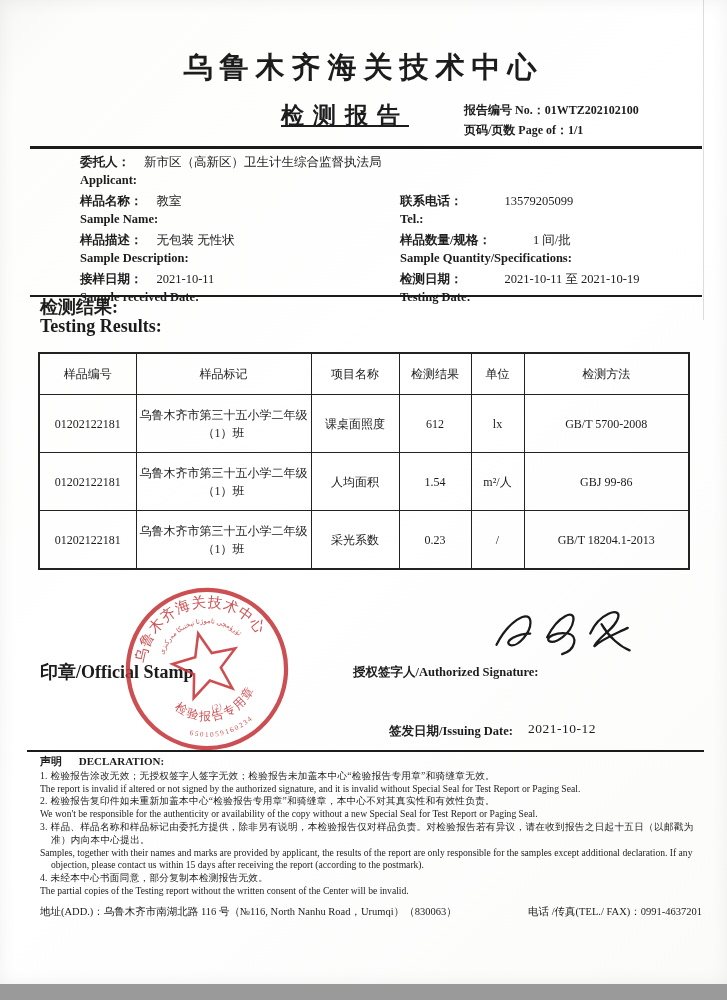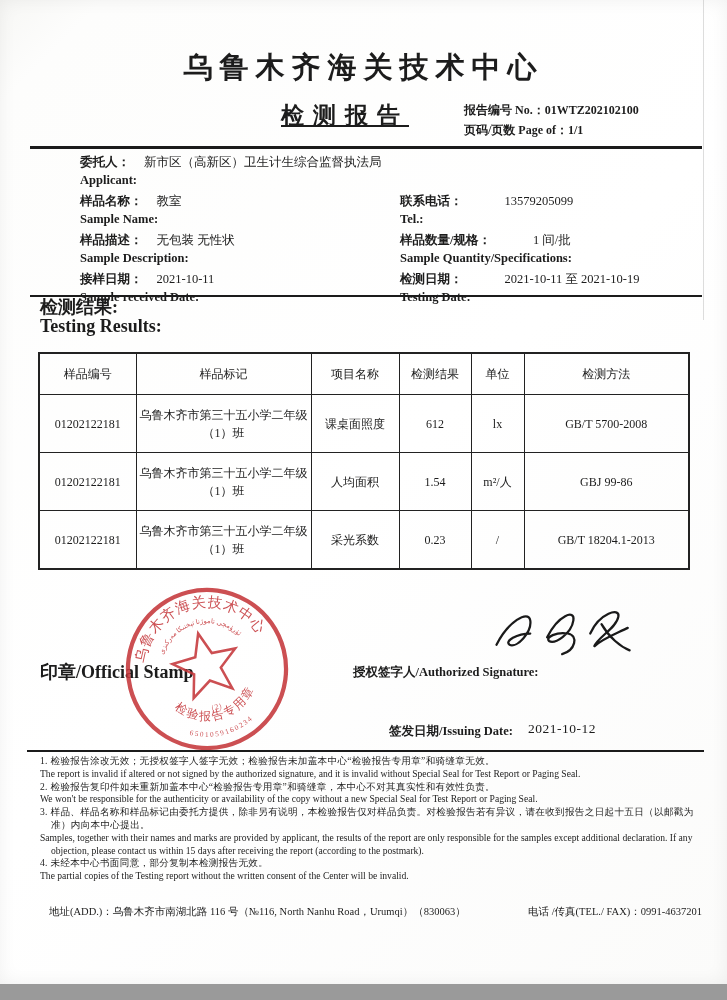--- a/index.html
+++ b/index.html
@@ -47,21 +47,21 @@
   .issuing-date{position:absolute;top:721px;left:528px;font-size:13.5px;letter-spacing:.5px;}
   
   .dec{position:absolute;top:755px;left:40px;right:25px;font-size:9.6px;line-height:12.8px;}
   .dec-head{font-size:11px;font-weight:700;margin-bottom:2px;}
   .dec-head .en{margin-left:14px;}
   .dec-item{text-indent:-11px;padding-left:11px;}
   .dec-cn{letter-spacing:.3px;}
   .dec-en{}
   
   .footer{position:absolute;top:905px;left:40px;right:25px;display:flex;justify-content:space-between;
-    font-size:10.5px;white-space:nowrap;margin-left:9px;}
+    font-size:10.5px;white-space:nowrap;}
 </style>
 </head>
 <body>
 
 <div class="page">
   <div class="edge-line"></div>
 
   <div class="org-title">乌鲁木齐海关技术中心</div>
   <div class="report-title">检测报告</div>
   <div class="report-meta">
@@ -223,20 +223,24 @@
       <path d="M120,30 C128,44 140,54 150,58"></path>
     </g>
   </svg>
 
   <div class="issuing-label">签发日期/Issuing Date:</div>
   <div class="issuing-date">2021-10-12</div>
 
   <div class="rule rule-sign"></div>
 
   <div class="dec">
+    <div class="dec-head">
+      <span>声明</span>
+      <span class="en">DECLARATION:</span>
+    </div>
     <div class="dec-item">
       <div class="dec-cn">1. 检验报告涂改无效；无授权签字人签字无效；检验报告未加盖本中心“检验报告专用章”和骑缝章无效。</div>
       <div class="dec-en">The report is invalid if altered or not signed by the authorized signature, and it is invalid without Special Seal for Test Report or Paging Seal.</div>
     </div>
     <div class="dec-item">
       <div class="dec-cn">2. 检验报告复印件如未重新加盖本中心“检验报告专用章”和骑缝章，本中心不对其真实性和有效性负责。</div>
       <div class="dec-en">We won't be responsible for the authenticity or availability of the copy without a new Special Seal for Test Report or Paging Seal.</div>
     </div>
     <div class="dec-item">
       <div class="dec-cn">3. 样品、样品名称和样品标记由委托方提供，除非另有说明，本检验报告仅对样品负责。对检验报告若有异议，请在收到报告之日起十五日（以邮戳为准）内向本中心提出。</div>

